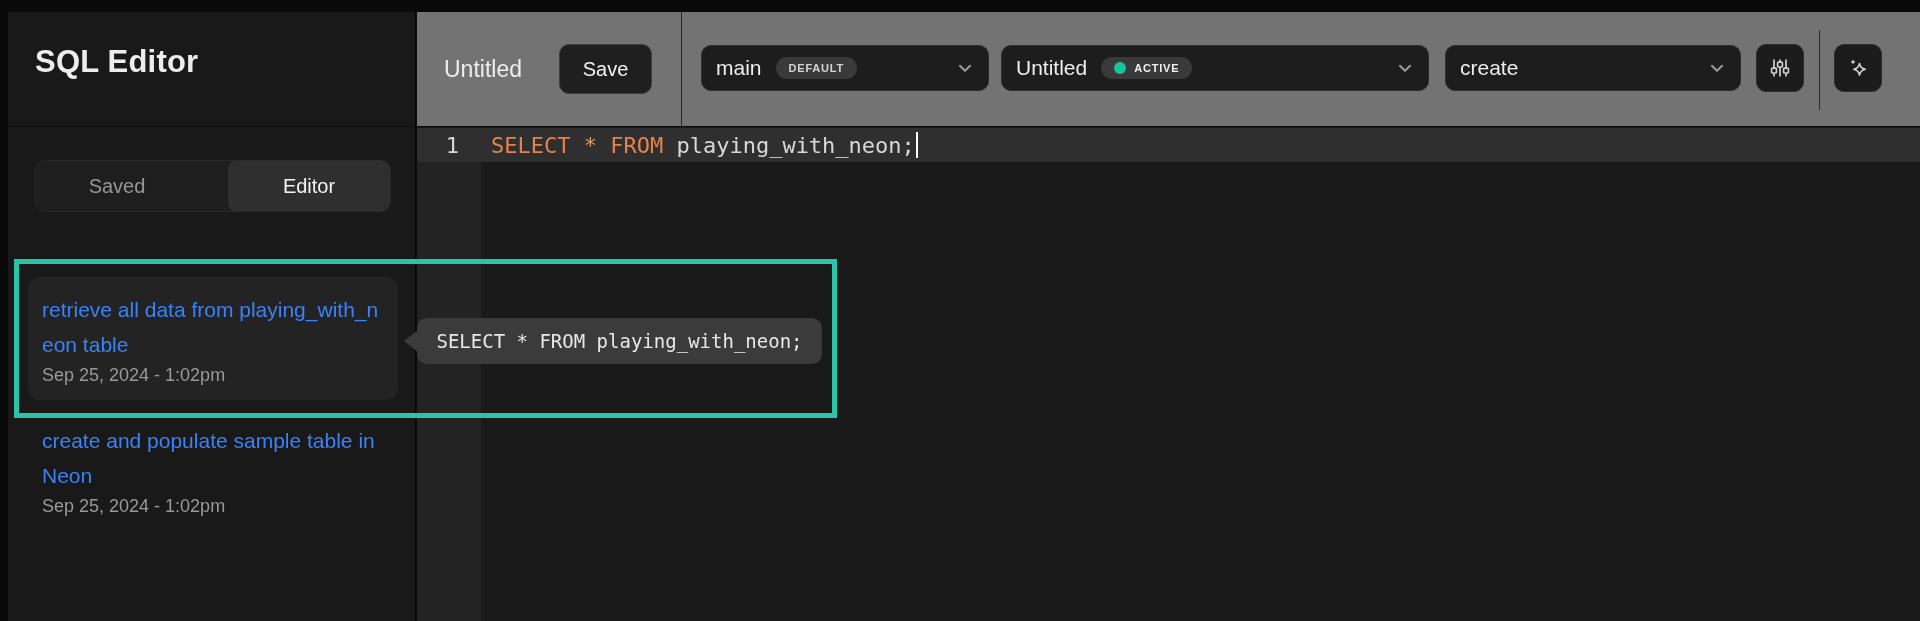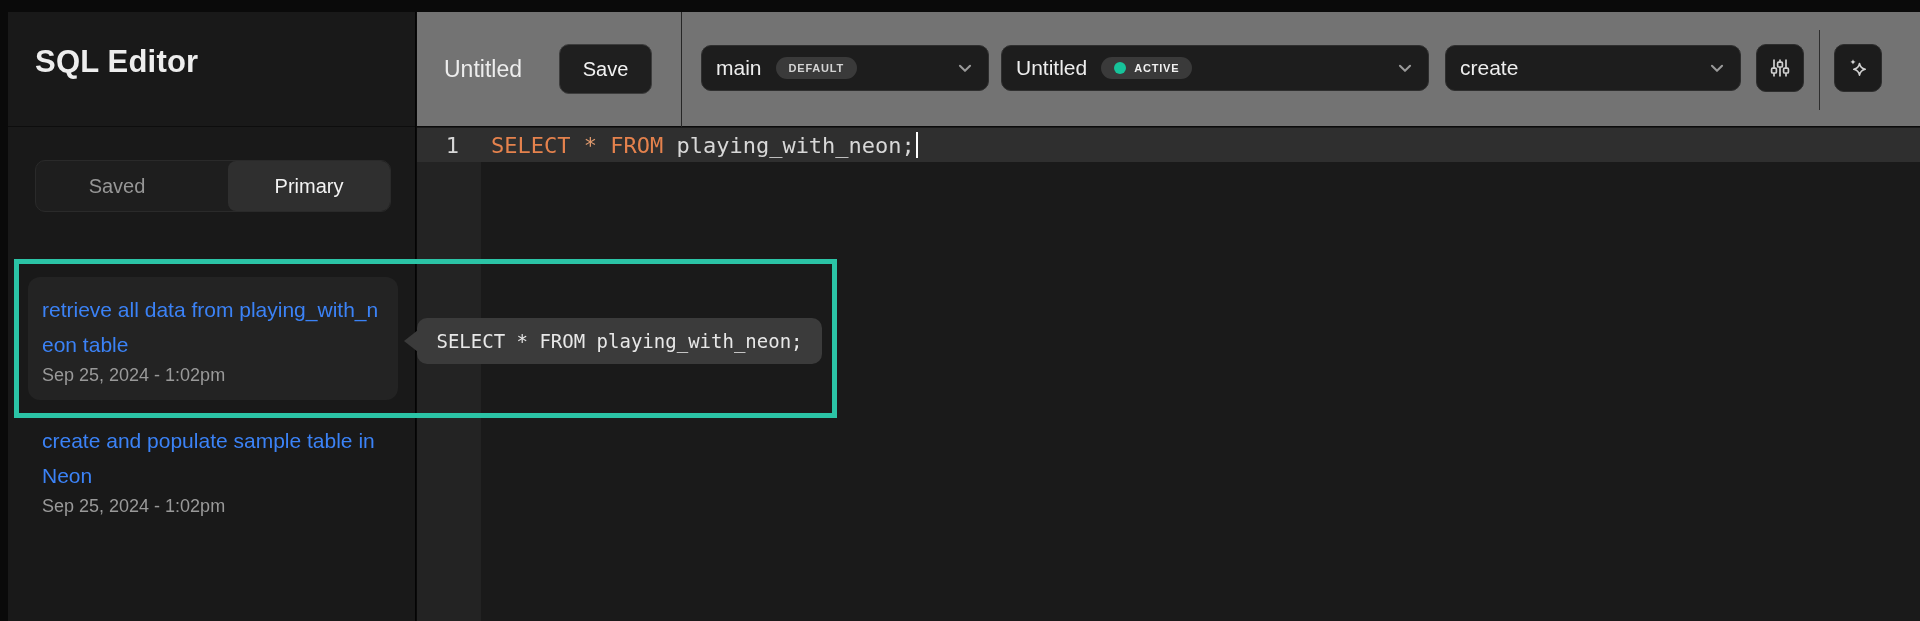--- a/index.html
+++ b/index.html
@@ -102,21 +102,21 @@
   <div class="sidebar">
     <div class="sidebar-header">
       <div class="app-title">SQL Editor</div>
     </div>
 
     <div class="tab-group">
       <div class="tab">
         <span>Saved</span>
       </div>
       <div class="tab active">
-        <span>Primary</span>
+        <span>Editor</span>
       </div>
     </div>
 
     <div class="history-card">
       <div class="h-title">retrieve all data from playing_with_neon table</div>
       <div class="h-date">Sep 25, 2024 - 1:02pm</div>
     </div>
 
     <div class="history-item-plain">
       <div class="h-title">create and populate sample table in Neon</div>

